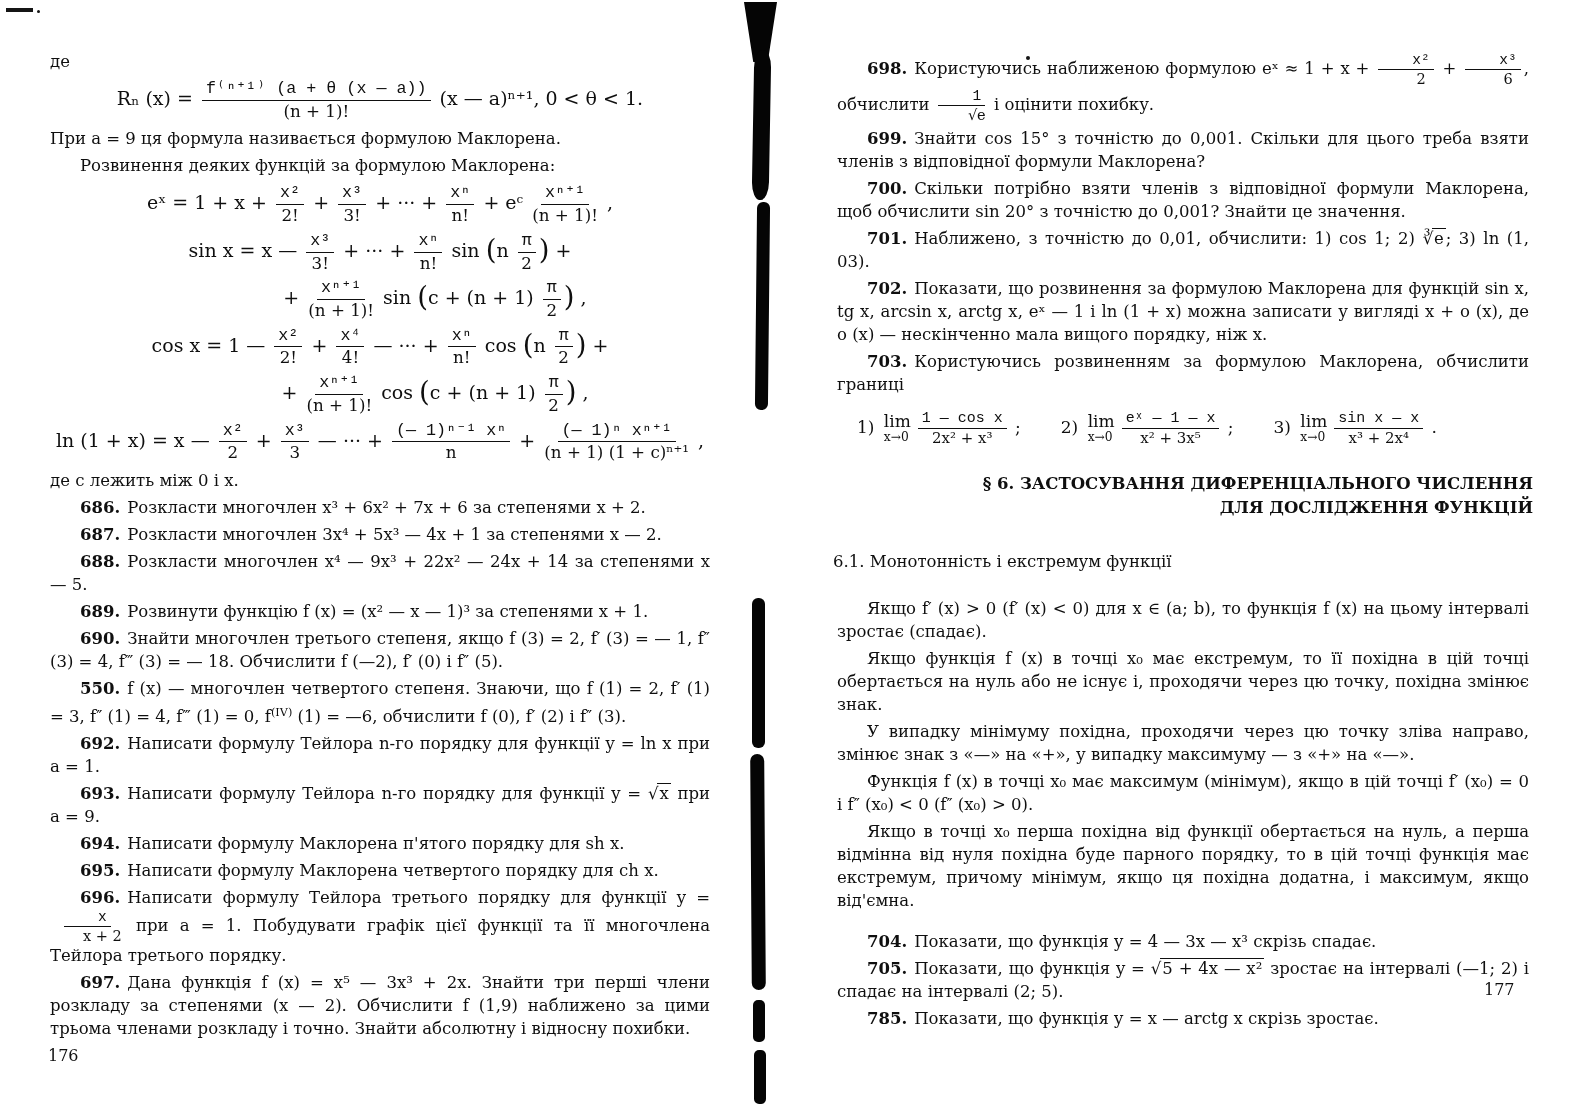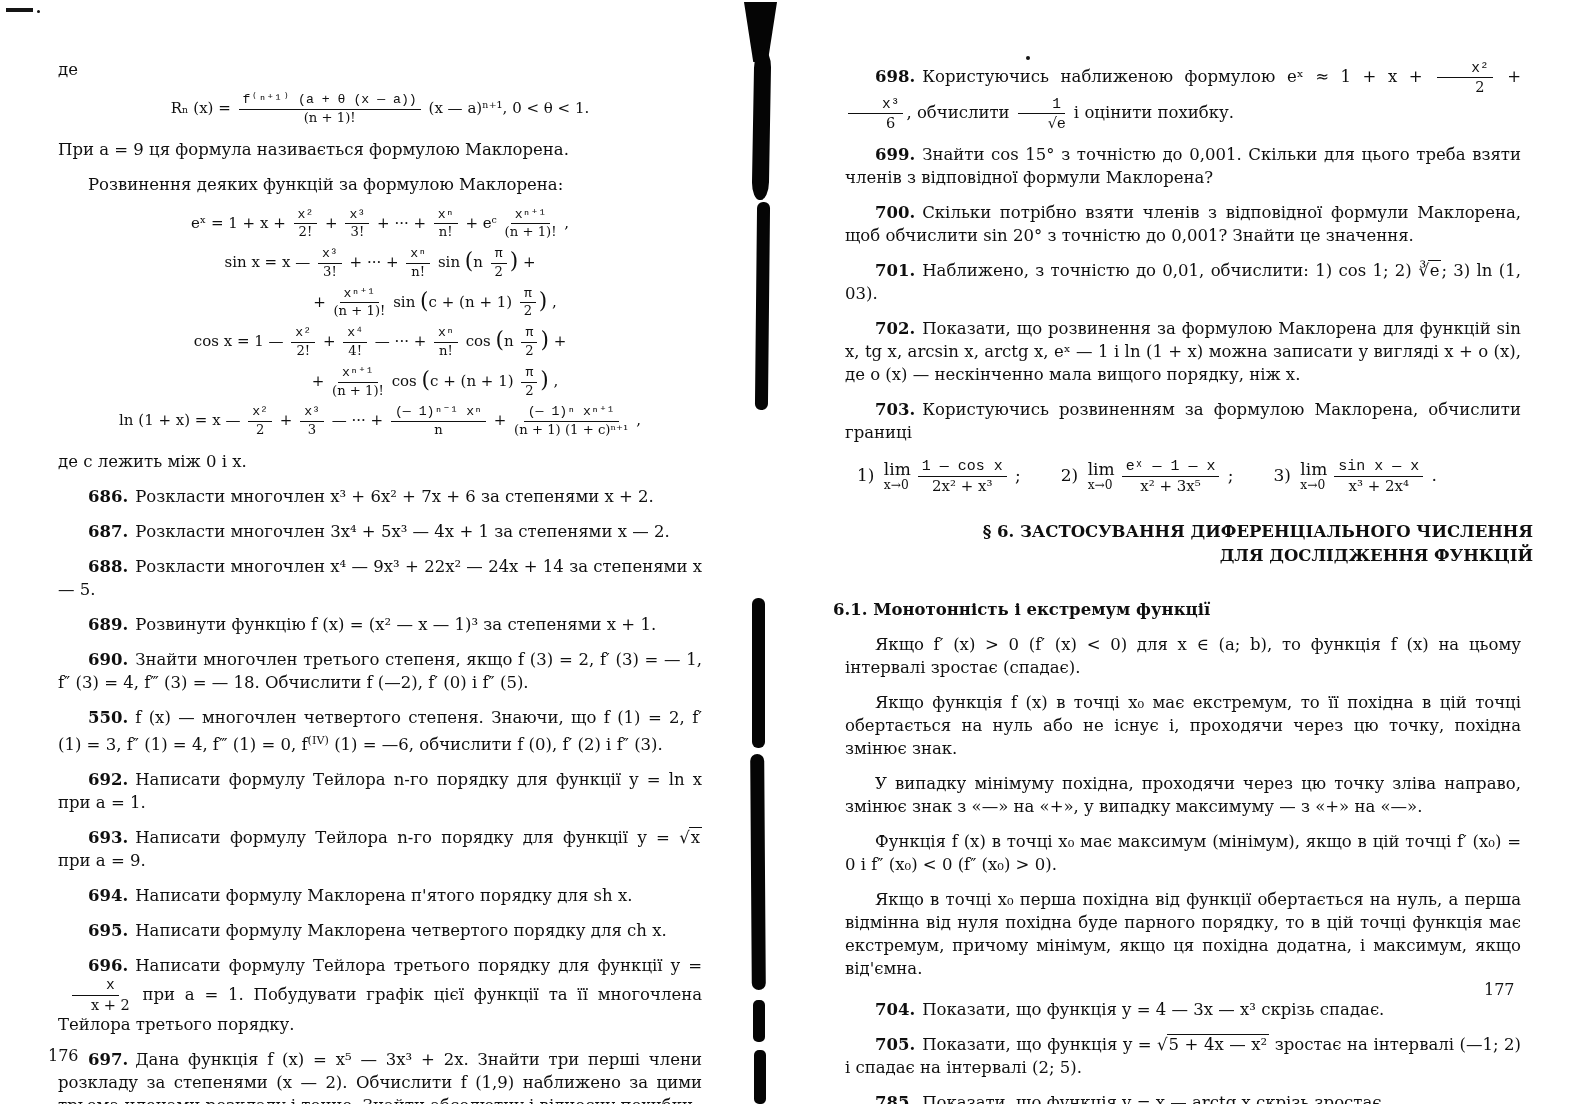--- a/index.html
+++ b/index.html
@@ -6,26 +6,26 @@
   body{
     width:1572px;height:1104px;position:relative;overflow:hidden;
     background:#ffffff;color:#0f0f0f;
     font-family:"DejaVu Serif","DejaVu Sans",serif;
     font-size:16.5px;line-height:23px;
   }
   .page{position:absolute;}
   .page-left{left:46px;top:46px;width:668px;}
   .page-right{left:833px;top:48px;width:700px;}
 
-  p{margin:12px;}
+  p{margin:4px;}
   .flush{text-indent:0;text-align:justify;}
   .prob,.theory{text-indent:30px;text-align:justify;}
   .pno{font-weight:bold;margin-right:7px;}
 
-  .displaymath{text-align:center;font-size:15px;margin:7px 0;white-space:nowrap;}
+  .displaymath{text-align:center;font-size:19px;margin:7px 0;white-space:nowrap;}
   .displaymath.cont{padding-left:110px;}
 
   .frac{display:inline-flex;flex-direction:column;align-items:center;
         vertical-align:middle;line-height:1.12;font-size:0.88em;margin:0 3px;}
   .frac .num{border-bottom:1.5px solid currentColor;padding:0 4px 1px;font-family:Liberation Mono, monospace;}
   .frac .den{padding-top:1px;}
 
   .sqrt{white-space:nowrap;}
   .sqrt .rad{letter-spacing:-1px;}
   .sqrt .vinc{border-top:1.5px solid currentColor;padding:0 2px;}
@@ -34,21 +34,21 @@
        line-height:1.05;vertical-align:middle;margin:0 4px;}
   .lim .limsub{font-size:0.72em;}
 
   sup{font-size:0.68em;}
   .big{font-size:1.45em;font-weight:300;vertical-align:-0.05em;}
 
   .limits{display:flex;align-items:center;gap:40px;margin:14px 0 10px;
           padding-left:24px;font-size:17px;}
 
   .sech{font-weight:bold;margin-top:26px;line-height:24px;text-align:right;}
-  .subh{font-weight:bold;margin:30px 0 12px;}
+  .subh{font-weight:normal;margin:30px 0 24px;}
 
   .pageno{position:absolute;font-size:16px;}
   .pageno-left{left:48px;top:1044px;}
   .pageno-right{left:1484px;top:978px;}
 
   
   .corner-dash{position:absolute;left:6px;top:8px;width:27px;height:4px;background:#151515;}
   .corner-dot{position:absolute;left:37px;top:10px;width:3px;height:3px;background:#151515;border-radius:50%;}
   .speck{position:absolute;width:4px;height:4px;background:#141414;border-radius:50%;}
   .seg{position:absolute;background:#050505;}

